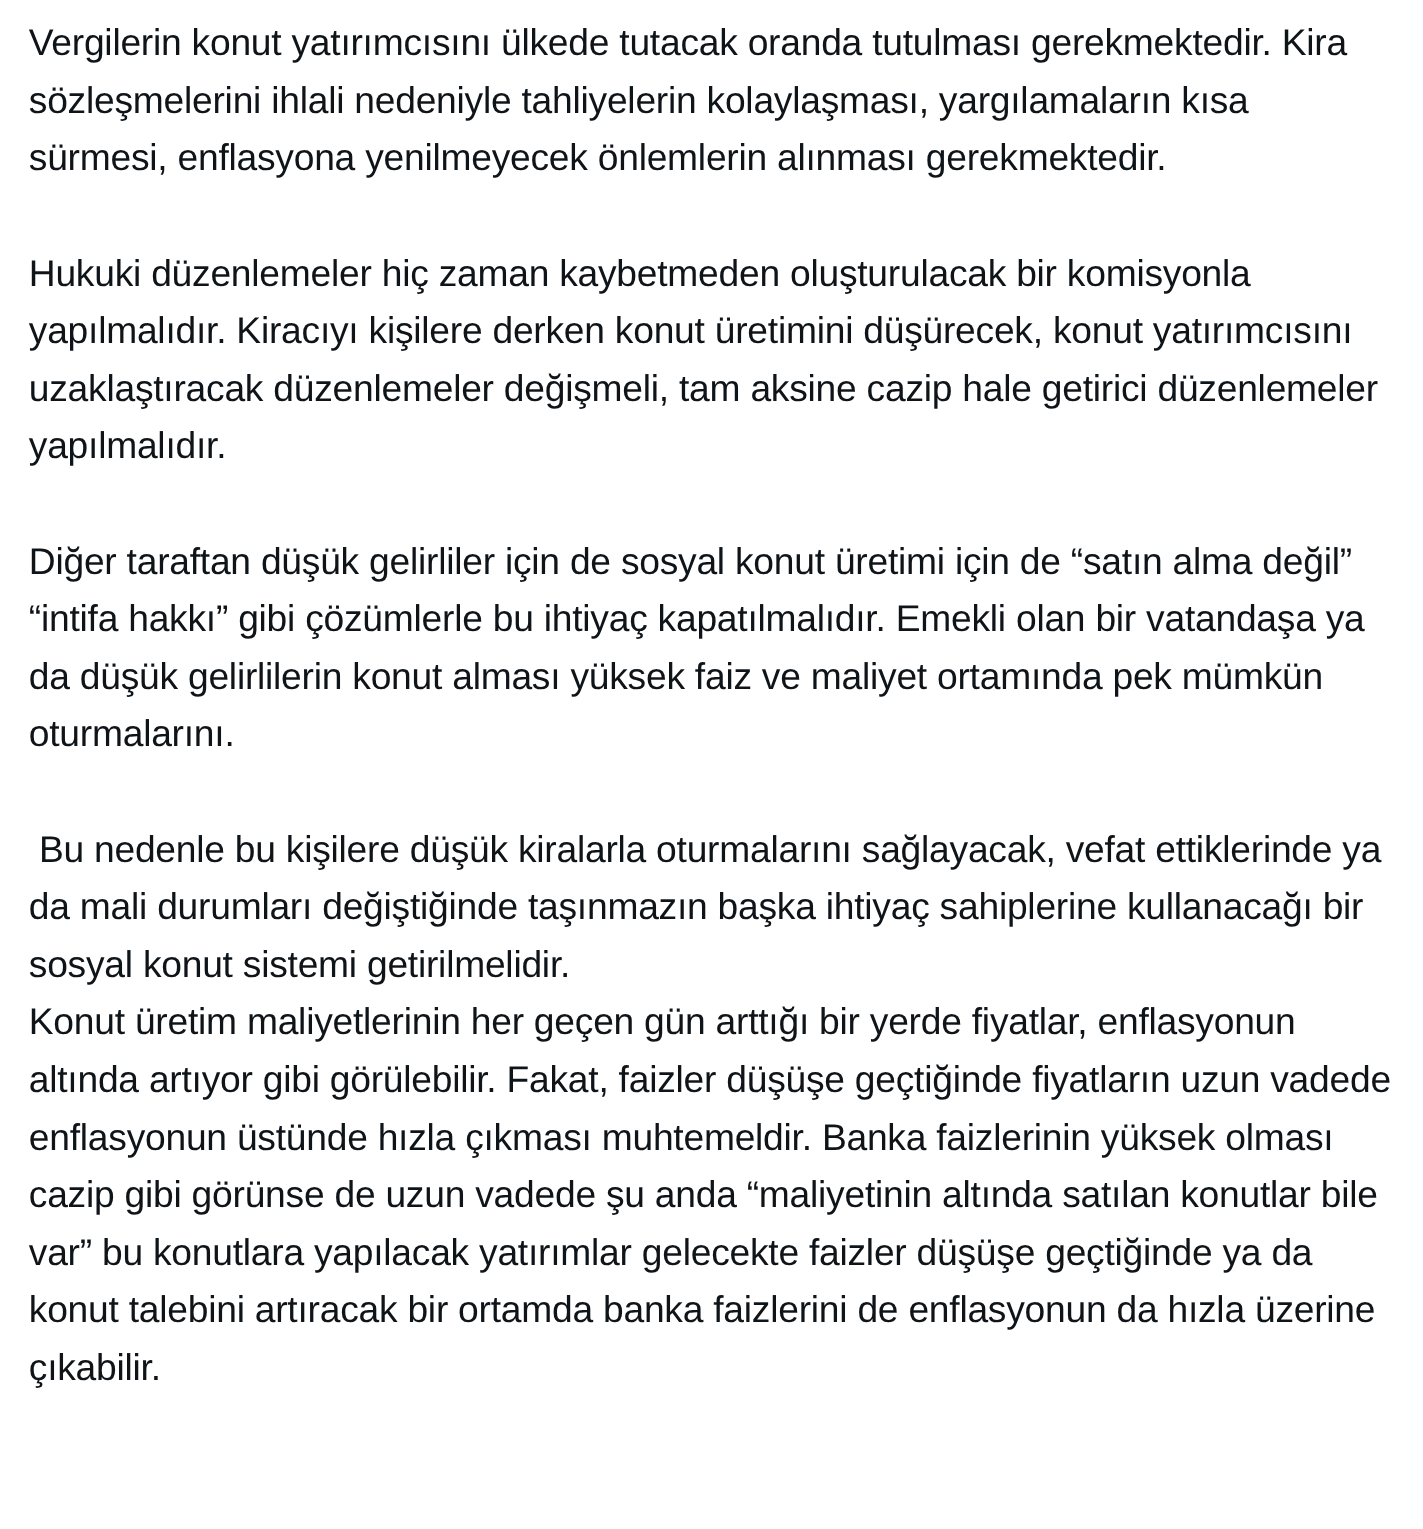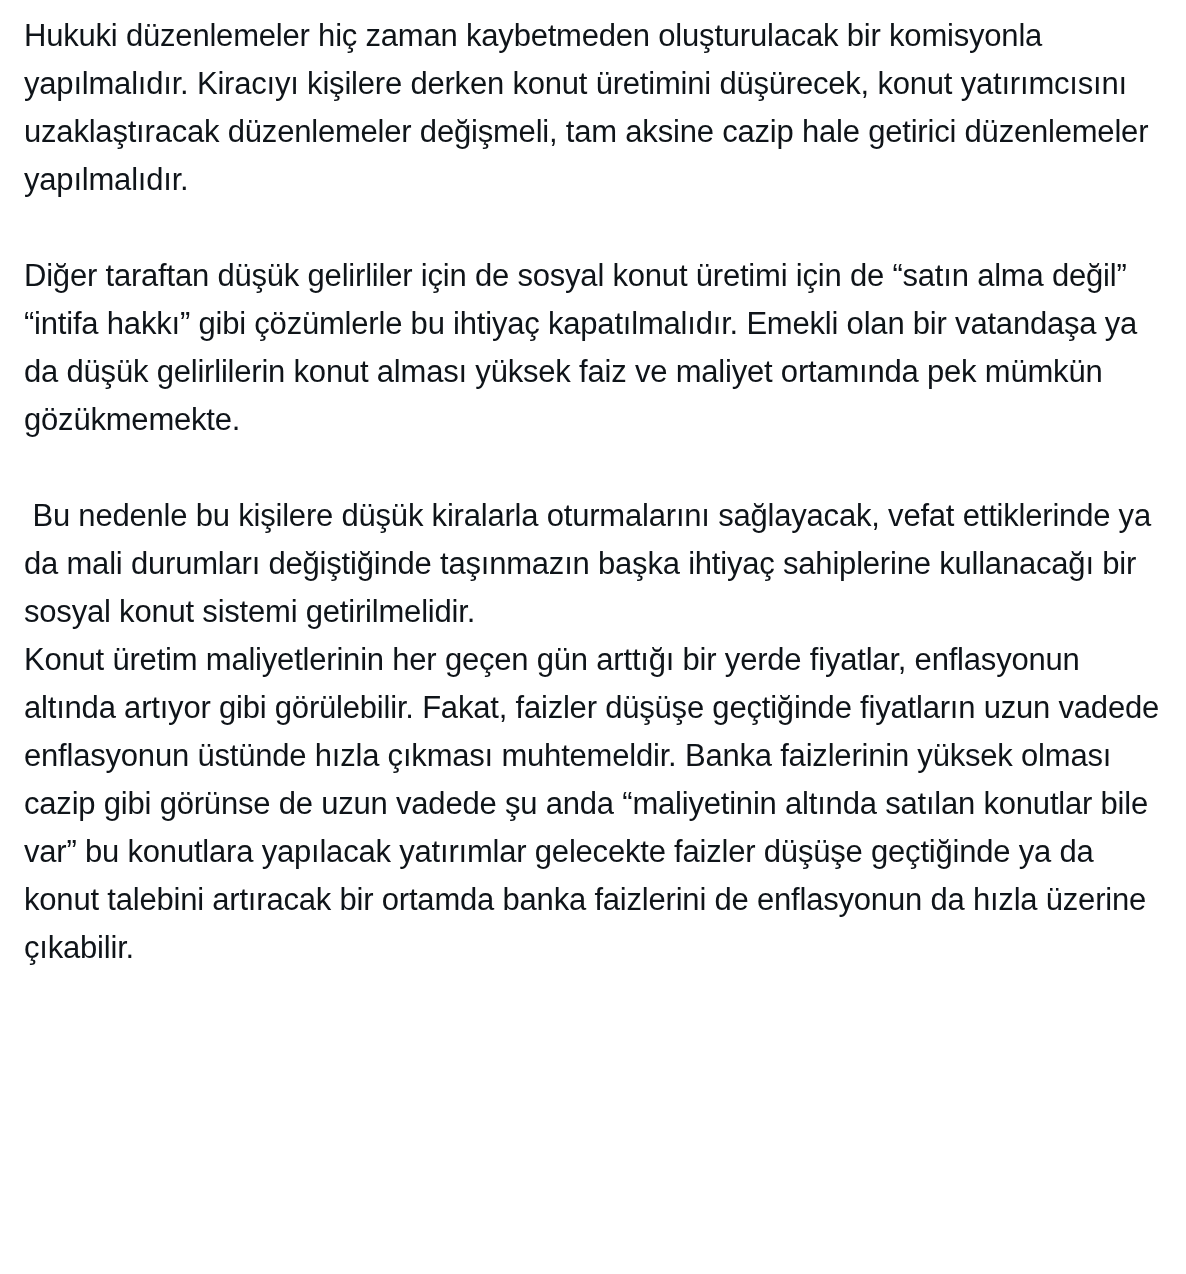--- a/index.html
+++ b/index.html
@@ -30,17 +30,18 @@
     word-wrap: break-word;
   }
   .article p:last-child {
     margin-bottom: 18px;
   }
 </style>
 </head>
 <body>
 
 <div class="article">
+  <p>Vergilerin konut yatırımcısını ülkede tutacak oranda tutulması gerekmektedir. Kira sözleşmelerini ihlali nedeniyle tahliyelerin kolaylaşması, yargılamaların kısa sürmesi, enflasyona yenilmeyecek önlemlerin alınması gerekmektedir.</p>
   <p>Hukuki düzenlemeler hiç zaman kaybetmeden oluşturulacak bir komisyonla yapılmalıdır. Kiracıyı kişilere derken konut üretimini düşürecek, konut yatırımcısını uzaklaştıracak düzenlemeler değişmeli, tam aksine cazip hale getirici düzenlemeler yapılmalıdır.</p>
-  <p>Diğer taraftan düşük gelirliler için de sosyal konut üretimi için de “satın alma değil” “intifa hakkı” gibi çözümlerle bu ihtiyaç kapatılmalıdır. Emekli olan bir vatandaşa ya da düşük gelirlilerin konut alması yüksek faiz ve maliyet ortamında pek mümkün gözükmemekte.</p>
+  <p>Diğer taraftan düşük gelirliler için de sosyal konut üretimi için de “satın alma değil” “intifa hakkı” gibi çözümlerle bu ihtiyaç kapatılmalıdır. Emekli olan bir vatandaşa ya da düşük gelirlilerin konut alması yüksek faiz ve maliyet ortamında pek mümkün oturmalarını.</p>
   <p> Bu nedenle bu kişilere düşük kiralarla oturmalarını sağlayacak, vefat ettiklerinde ya da mali durumları değiştiğinde taşınmazın başka ihtiyaç sahiplerine kullanacağı bir sosyal konut sistemi getirilmelidir.
 Konut üretim maliyetlerinin her geçen gün arttığı bir yerde fiyatlar, enflasyonun altında artıyor gibi görülebilir. Fakat, faizler düşüşe geçtiğinde fiyatların uzun vadede enflasyonun üstünde hızla çıkması muhtemeldir. Banka faizlerinin yüksek olması cazip gibi görünse de uzun vadede şu anda “maliyetinin altında satılan konutlar bile var” bu konutlara yapılacak yatırımlar gelecekte faizler düşüşe geçtiğinde ya da konut talebini artıracak bir ortamda banka faizlerini de enflasyonun da hızla üzerine çıkabilir.</p>
 </div>
 
 </body></html>

